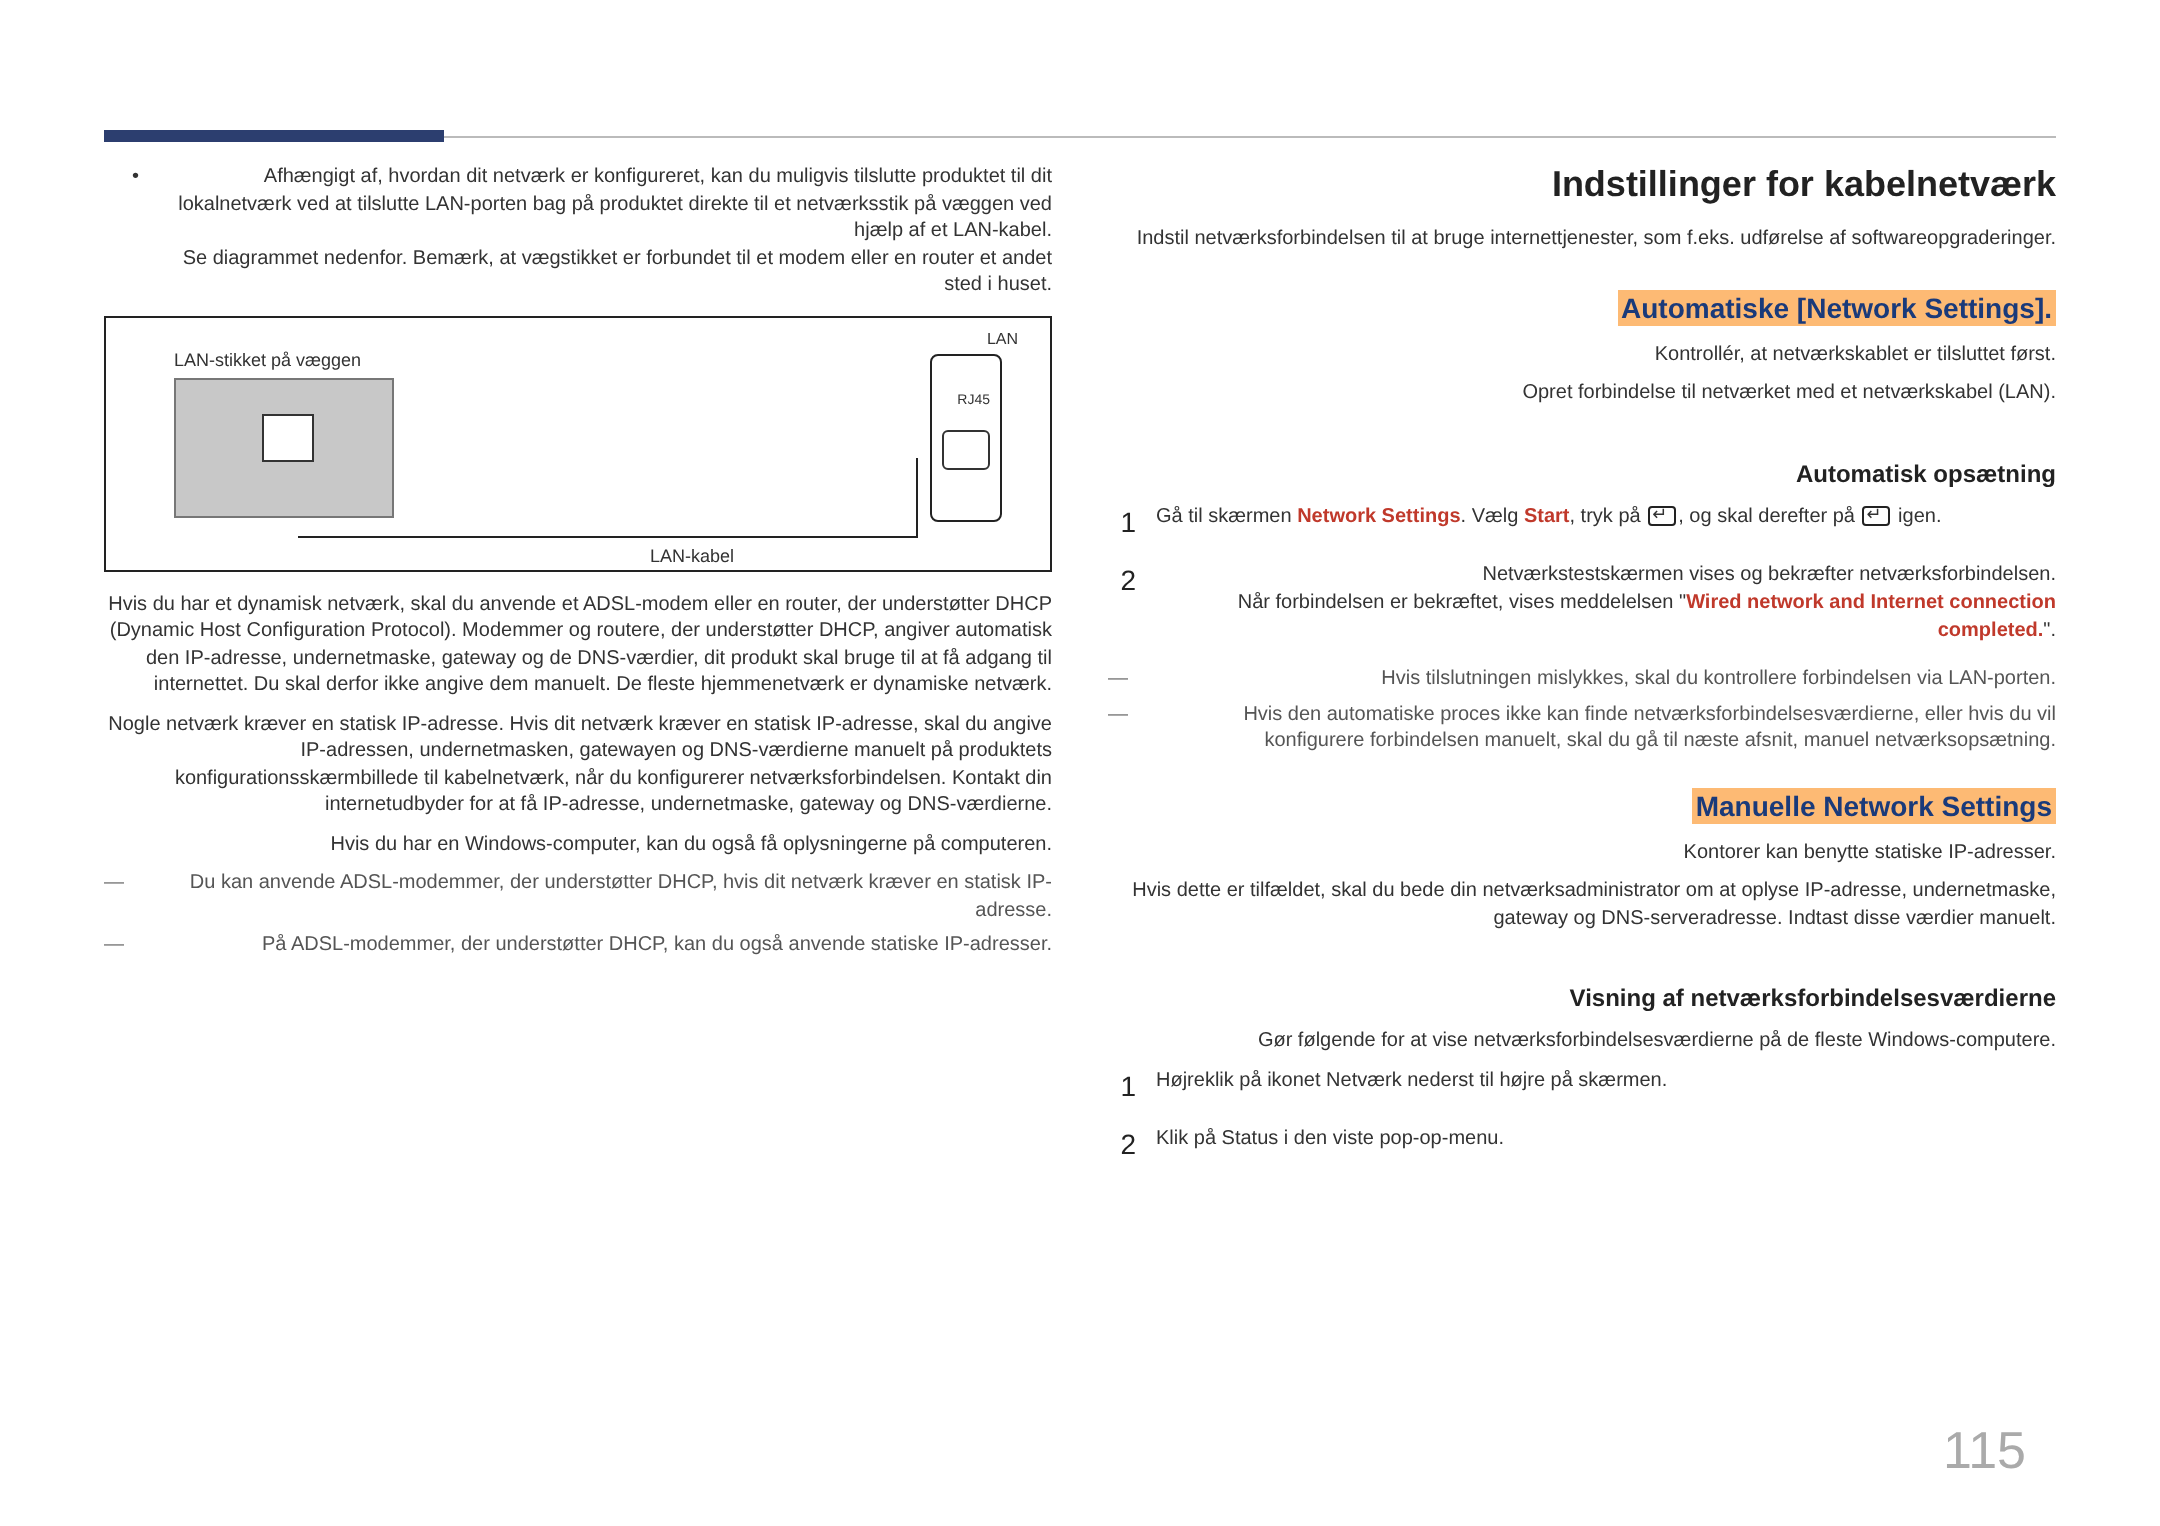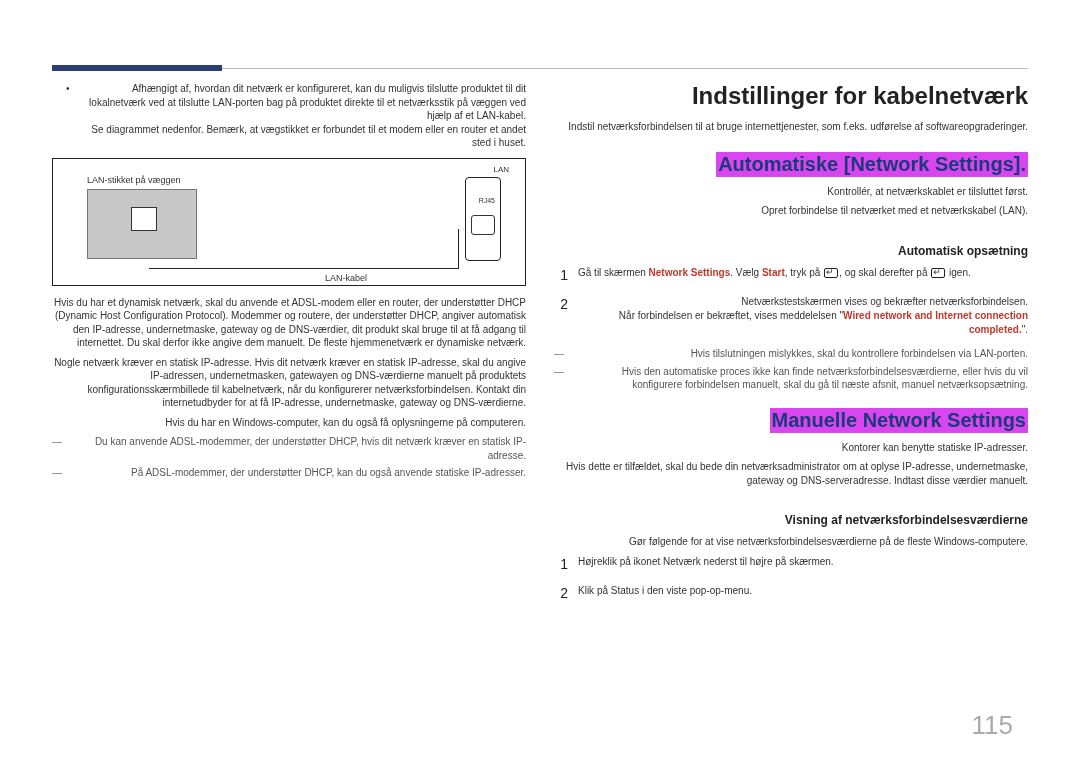--- a/index.html
+++ b/index.html
@@ -70,26 +70,26 @@
     position: absolute; right: 30px; top: 56px; width: 24px; height: 20px;
     border: 1px solid #333; border-radius: 3px; background:#fff;
   }
   .modem-lan-label { position: absolute; right: 16px; top: 6px; font-size:8px;}
   .modem-rj45 { position: absolute; right: 30px; top: 38px; font-size:7px; }
   .dash-item {
     position: relative; padding-left: 16px; line-height: 1.35; margin-bottom: 4px; color:#555;
   }
   .dash-item::before { content: "―"; position: absolute; left: 0; top: 0; color:#777;}
   h1 {
-    font-size: 24px; font-weight: 600; color: #222; margin-bottom: 10px;
+    font-size: 18px; font-weight: 600; color: #222; margin-bottom: 10px;
   }
   h2.hl {
     display: inline-block;
-    font-size: 20px; font-weight: 600; color: #1a3a7a;
-    background: #d946ef; padding: 1px 2px;
+    font-size: 14px; font-weight: 600; color: #1a3a7a;
+    background: #fdba74; padding: 1px 2px;
     margin-top: 12px; margin-bottom: 8px;
   }
   h3 {
     font-size: 12px; font-weight: 700; color: #222; margin-top: 26px; margin-bottom: 8px;
   }
   .num-list { list-style: none; }
   .num-item { display: flex; gap: 10px; margin-bottom: 10px; line-height:1.4;}
   .num { font-size: 14px; font-weight: 400; min-width: 14px; color:#222;}
   .redtxt { color: #c0392b; font-weight: 600; }
   .enter-icon {

